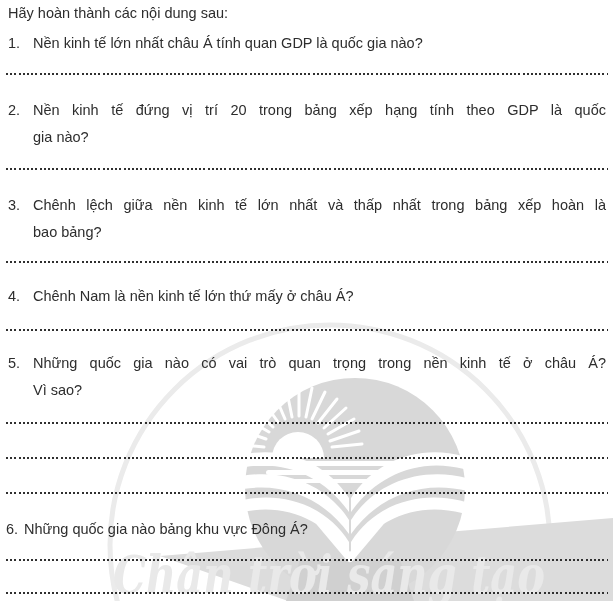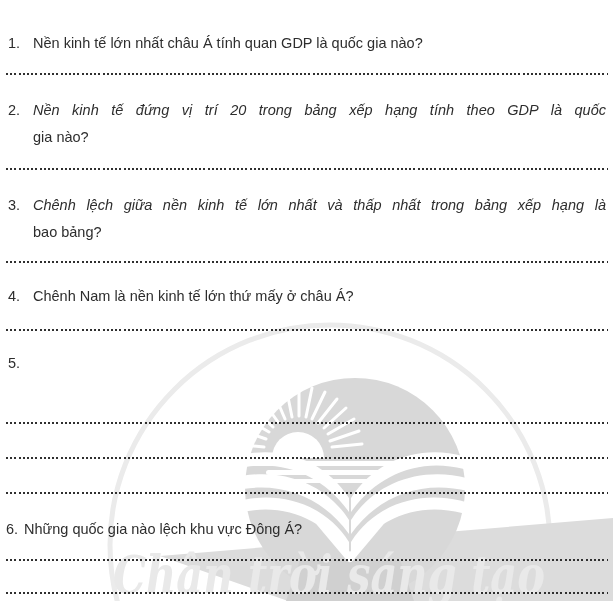--- a/index.html
+++ b/index.html
@@ -26,21 +26,21 @@
     font-size:14.5px;line-height:20px;
   }
   .q{
     position:absolute;left:8px;right:7px;
     display:flex;align-items:flex-start;
     font-size:14.5px;line-height:27px;
   }
   .q .num{flex:none;width:25px;}
   .q.tight .num{width:18px;}
   .q .qt{flex:1;min-width:0;}
-  .l1.just{text-align:justify;text-align-last:justify;text-justify:inter-word;font-style:italic;}
+  .l1.just{text-align:justify;text-align-last:justify;text-justify:inter-word;}
   .dotline{
     position:absolute;left:6px;right:5px;height:2px;
     background-image:repeating-linear-gradient(to right,var(--dot) 0 2px,transparent 2px 4.2px);
   }
   .wm-script{
     font-family:"DejaVu Serif","Liberation Serif",serif;
     font-style:italic;font-weight:bold;
   }
 </style>
 </head>
@@ -92,20 +92,21 @@
       <path d="M 490,512 C 438,484 378,498 351,542 L 351,556 C 382,510 436,496 490,524 Z"></path>
 
       <path d="M 318,520 L 350,558 L 382,520" fill="none" stroke="#ffffff" stroke-width="8" stroke-linejoin="round"></path>
     </g>
 
     <text x="113" y="593" font-size="52" fill="#e9e9e9" class="wm-script" textLength="432" lengthAdjust="spacingAndGlyphs">Chân trời sáng tạo</text>
   </svg>
 
   <div class="content">
 
+    <div class="heading">Hãy hoàn thành các nội dung sau:</div>
 
     <div class="q" style="top:30px">
       <span class="num">1.</span>
       <div class="qt">
           <div class="l1">Nền kinh tế lớn nhất châu Á tính quan GDP là quốc gia nào?</div>
         </div>
     </div>
     <div class="dotline" style="top:73px"></div>
 
     <div class="q" style="top:97px">
@@ -113,46 +114,48 @@
       <div class="qt">
         <div class="l1 just">Nền kinh tế đứng vị trí 20 trong bảng xếp hạng tính theo GDP là quốc</div>
         <div class="l2">gia nào?</div>
       </div>
     </div>
     <div class="dotline" style="top:168px"></div>
 
     <div class="q" style="top:192px">
       <span class="num">3.</span>
       <div class="qt">
-        <div class="l1 just">Chênh lệch giữa nền kinh tế lớn nhất và thấp nhất trong bảng xếp hạng là</div>
+        <div class="l1 just">Chênh lệch giữa nền kinh tế lớn nhất và thấp nhất trong bảng xếp hoàn là</div>
         <div class="l2">bao bảng?</div>
       </div>
     </div>
     <div class="dotline" style="top:261px"></div>
 
     <div class="q" style="top:283px">
       <span class="num">4.</span>
       <div class="qt">
           <div class="l1">Chênh Nam là nền kinh tế lớn thứ mấy ở châu Á?</div>
         </div>
     </div>
     <div class="dotline" style="top:329px"></div>
 
     <div class="q" style="top:350px">
       <span class="num">5.</span>
       <div class="qt">
+        <div class="l1 just">Những quốc gia nào có vai trò quan trọng trong nền kinh tế ở châu Á?</div>
+        <div class="l2">Vì sao?</div>
       </div>
     </div>
     <div class="dotline" style="top:422px"></div>
     <div class="dotline" style="top:457px"></div>
     <div class="dotline" style="top:492px"></div>
 
     <div class="q tight" style="top:516px;left:6px">
       <span class="num">6.</span>
       <div class="qt">
-          <div class="l1">Những quốc gia nào lệch khu vực Đông Á?</div>
+          <div class="l1">Những quốc gia nào bảng khu vực Đông Á?</div>
         </div>
     </div>
     <div class="dotline" style="top:559px"></div>
     <div class="dotline" style="top:592px"></div>
 
   </div>
 </div>
 
 </body></html>

